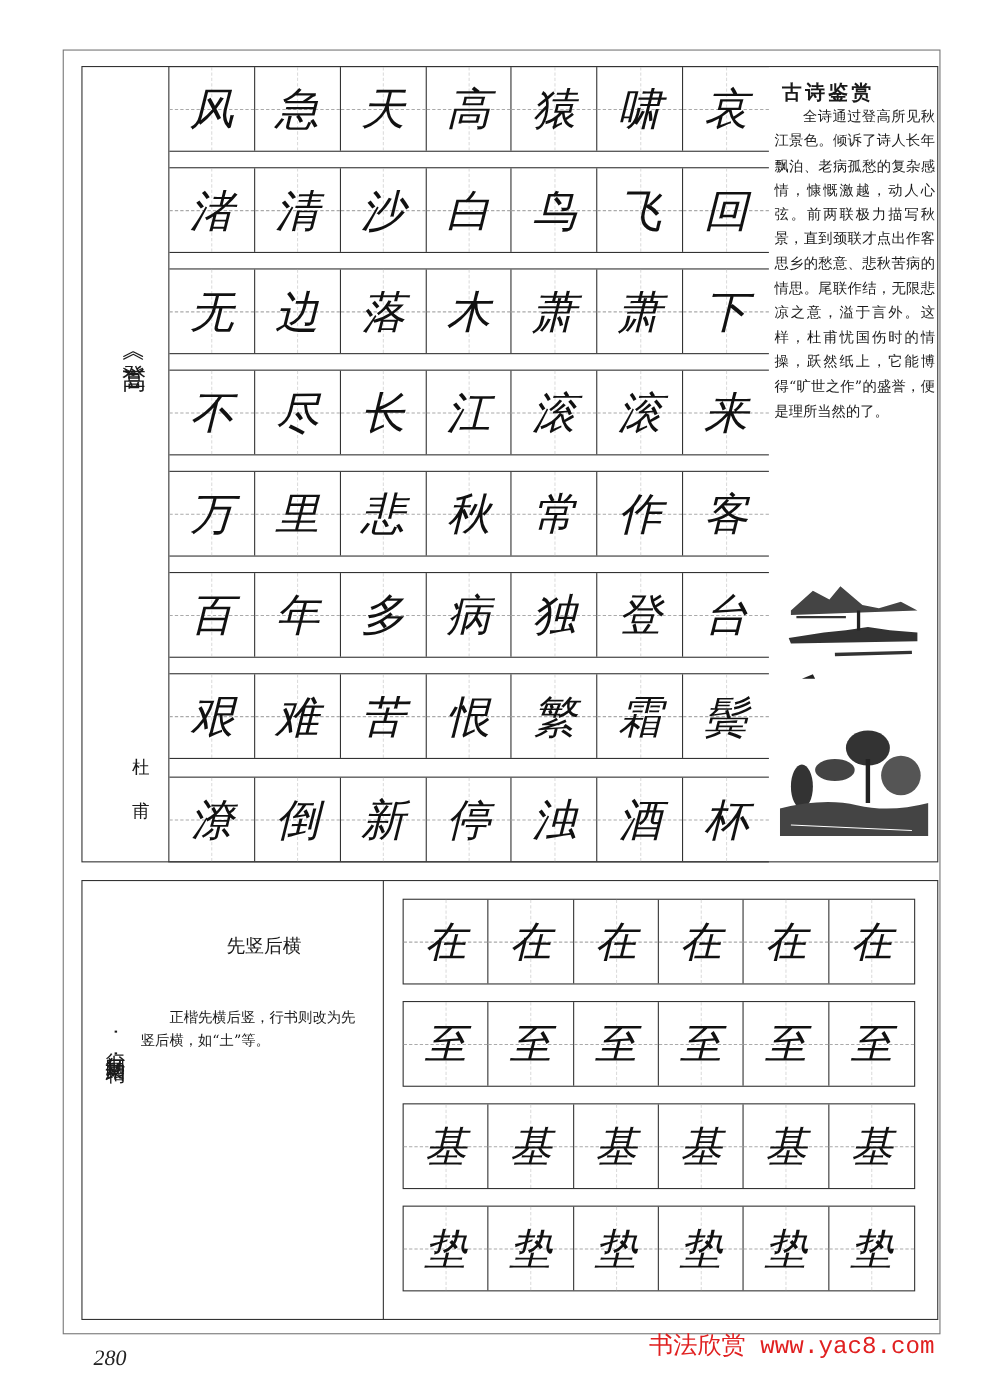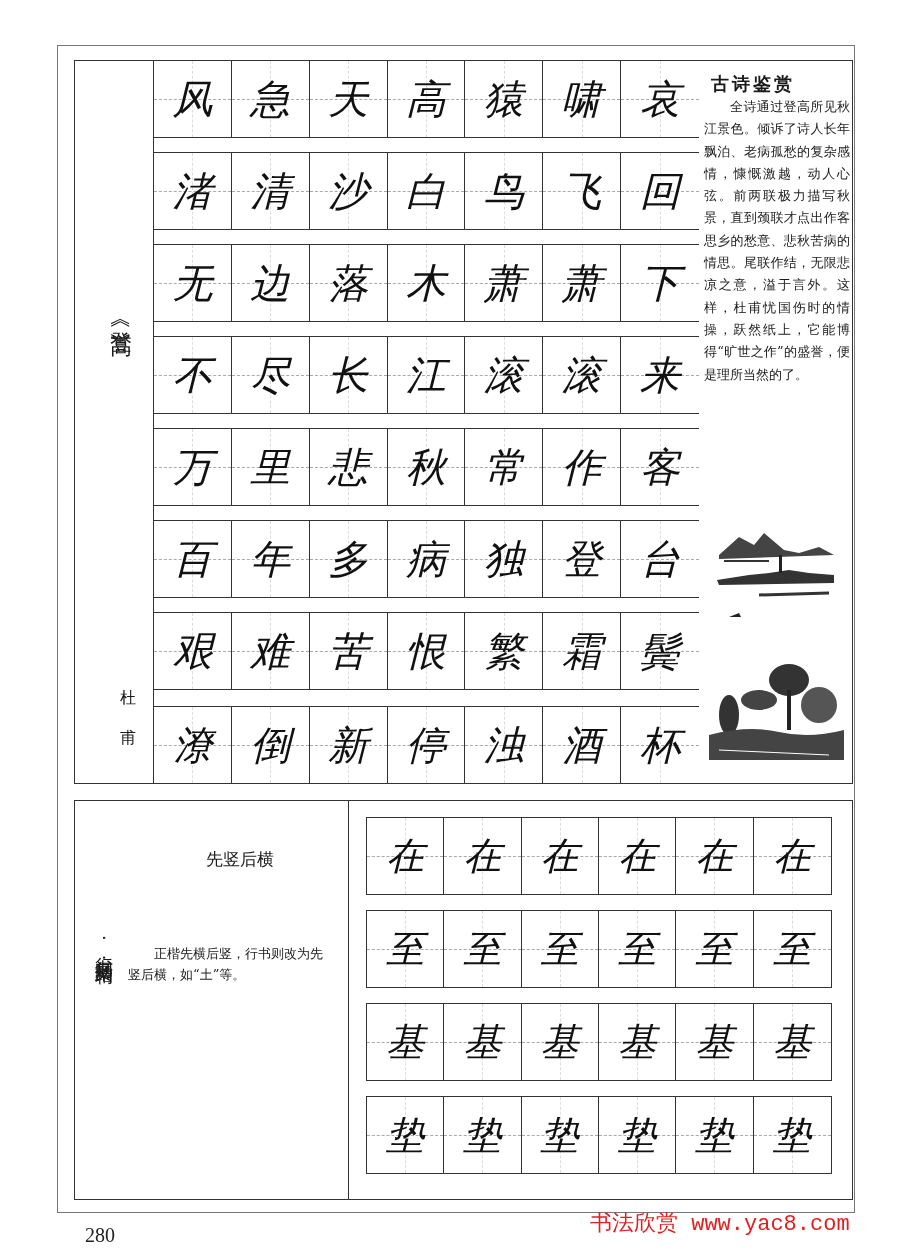--- a/index.html
+++ b/index.html
@@ -26,27 +26,27 @@
   .appr-text { position: absolute; left: 5px; top: 36px; width: 146px; font-family: "DejaVu Serif", serif; font-size: 13px; line-height: 22.3px; text-indent: 2em; text-align: justify; }
   .illus { position: absolute; left: 10px; width: 135px; }
   .illus-1 { top: 465px; height: 100px; }
   .illus-2 { top: 600px; height: 105px; }
 
   
   .bottom-box { position: absolute; left: 74px; top: 800px; width: 779px; height: 400px; border: 1px solid #333; box-sizing: border-box; }
   .bottom-left { position: absolute; left: 74px; top: 800px; width: 275px; height: 400px; border-right: 1px solid #333; box-sizing: border-box; }
   .section-label { position: absolute; left: 90px; top: 935px; width: 26px; font-family: "DejaVu Sans", sans-serif; font-size: 18px; writing-mode: vertical-rl; letter-spacing: 2px; }
   .rule-title { position: absolute; left: 170px; top: 848px; font-family: "DejaVu Sans", sans-serif; font-size: 17px; margin-left: 36px; }
-  .rule-text { position: absolute; left: 128px; top: 915px; width: 205px; font-family: "DejaVu Serif", serif; font-size: 13px; line-height: 21px; text-indent: 2em; margin-top: 28px; }
+  .rule-text { position: absolute; left: 128px; top: 915px; width: 205px; font-family: "DejaVu Serif", serif; font-size: 13px; line-height: 21px; text-indent: 2em; }
 
   .practice { position: absolute; left: 366px; width: 466px; height: 78px; display: flex; border: 1px solid #333; box-sizing: border-box; }
   .practice .cell { width: 77.5px; height: 76px; }
   .practice .cell span { font-size: 38px; }
 
-  .page-number { position: absolute; left: 85px; top: 1224px; font-family: "Liberation Serif", serif; font-size: 20px; color: #222; }
+  .page-number { position: absolute; left: 85px; top: 1224px; font-family: "Liberation Serif", serif; font-size: 20px; color: #222; font-style: italic; }
   .watermark { position: absolute; left: 590px; top: 1208px; font-family: "Liberation Mono", monospace; font-size: 22px; color: #e02020; letter-spacing: 0px; text-align: right; }
 </style>
 </head>
 <body>
 
 <div class="page-frame"></div>
 
 <div class="top-box"></div>
 <div class="top-left-col"></div>
 <div class="poem-title">《登高》</div>

